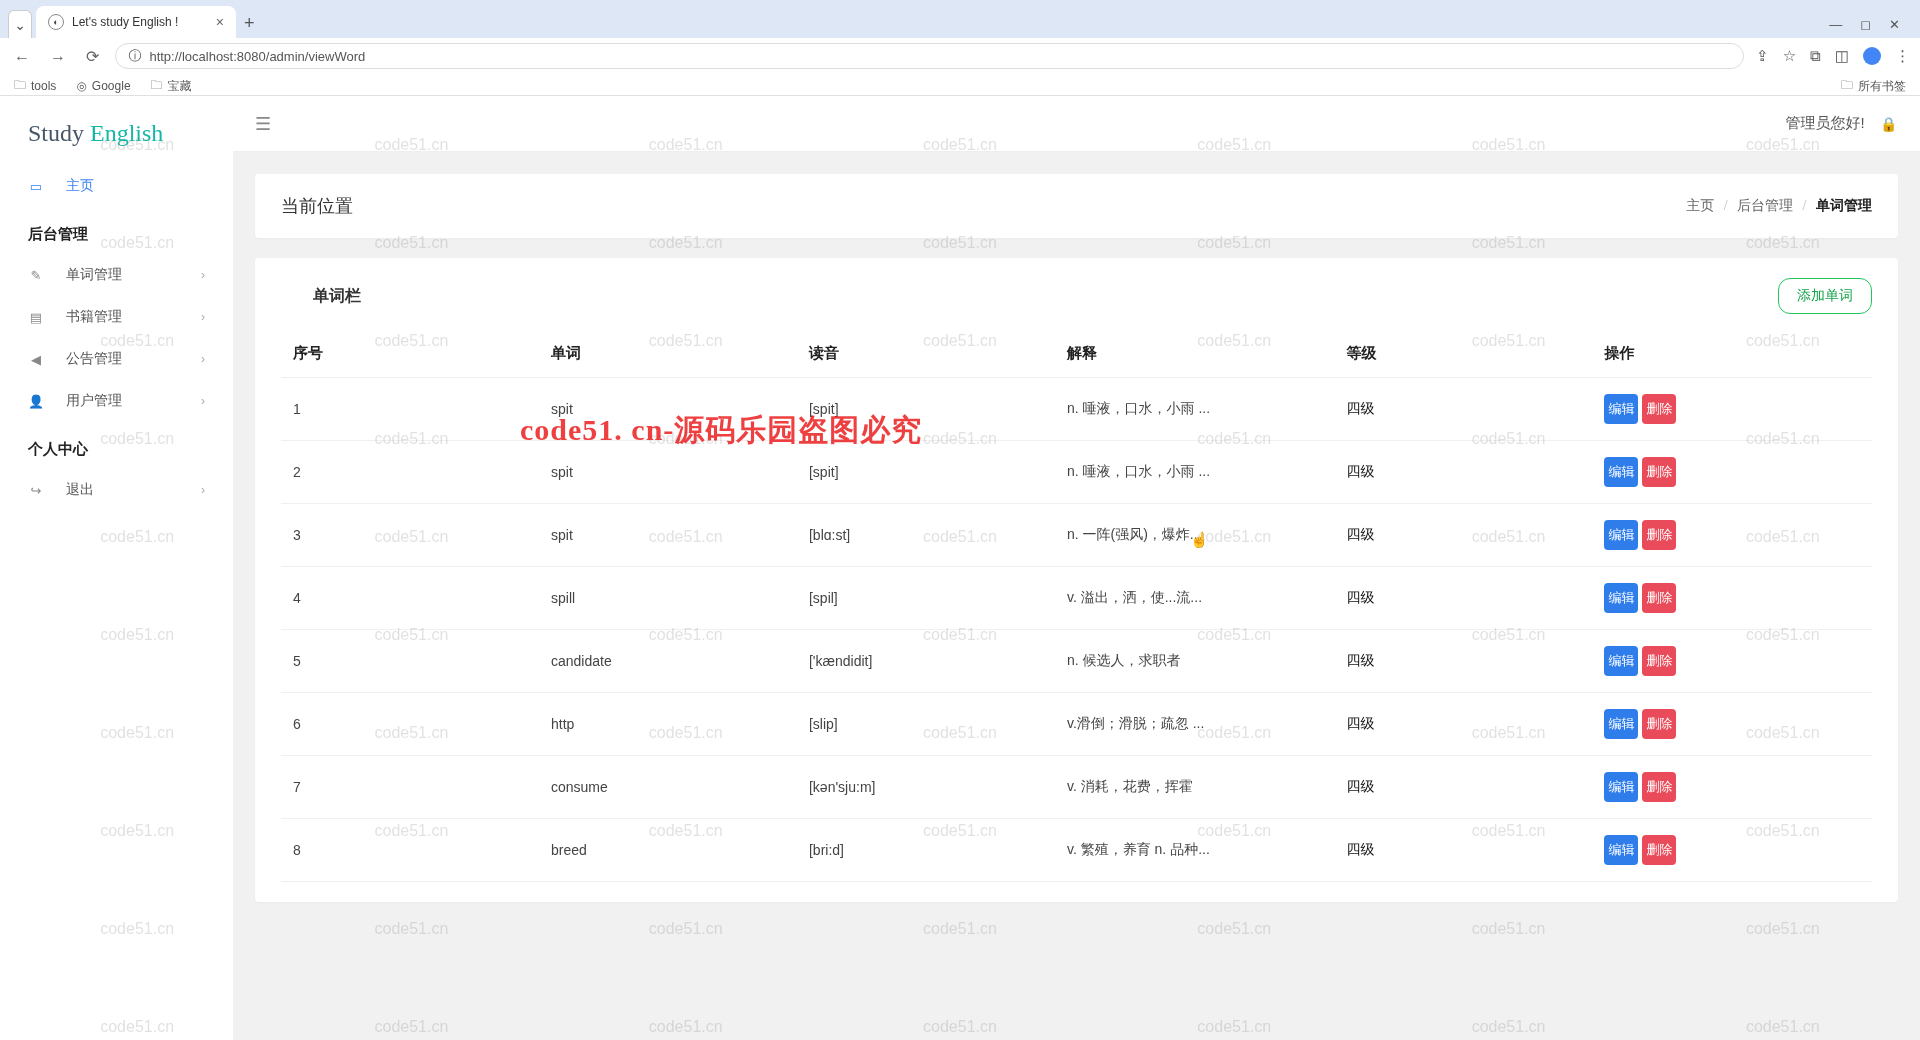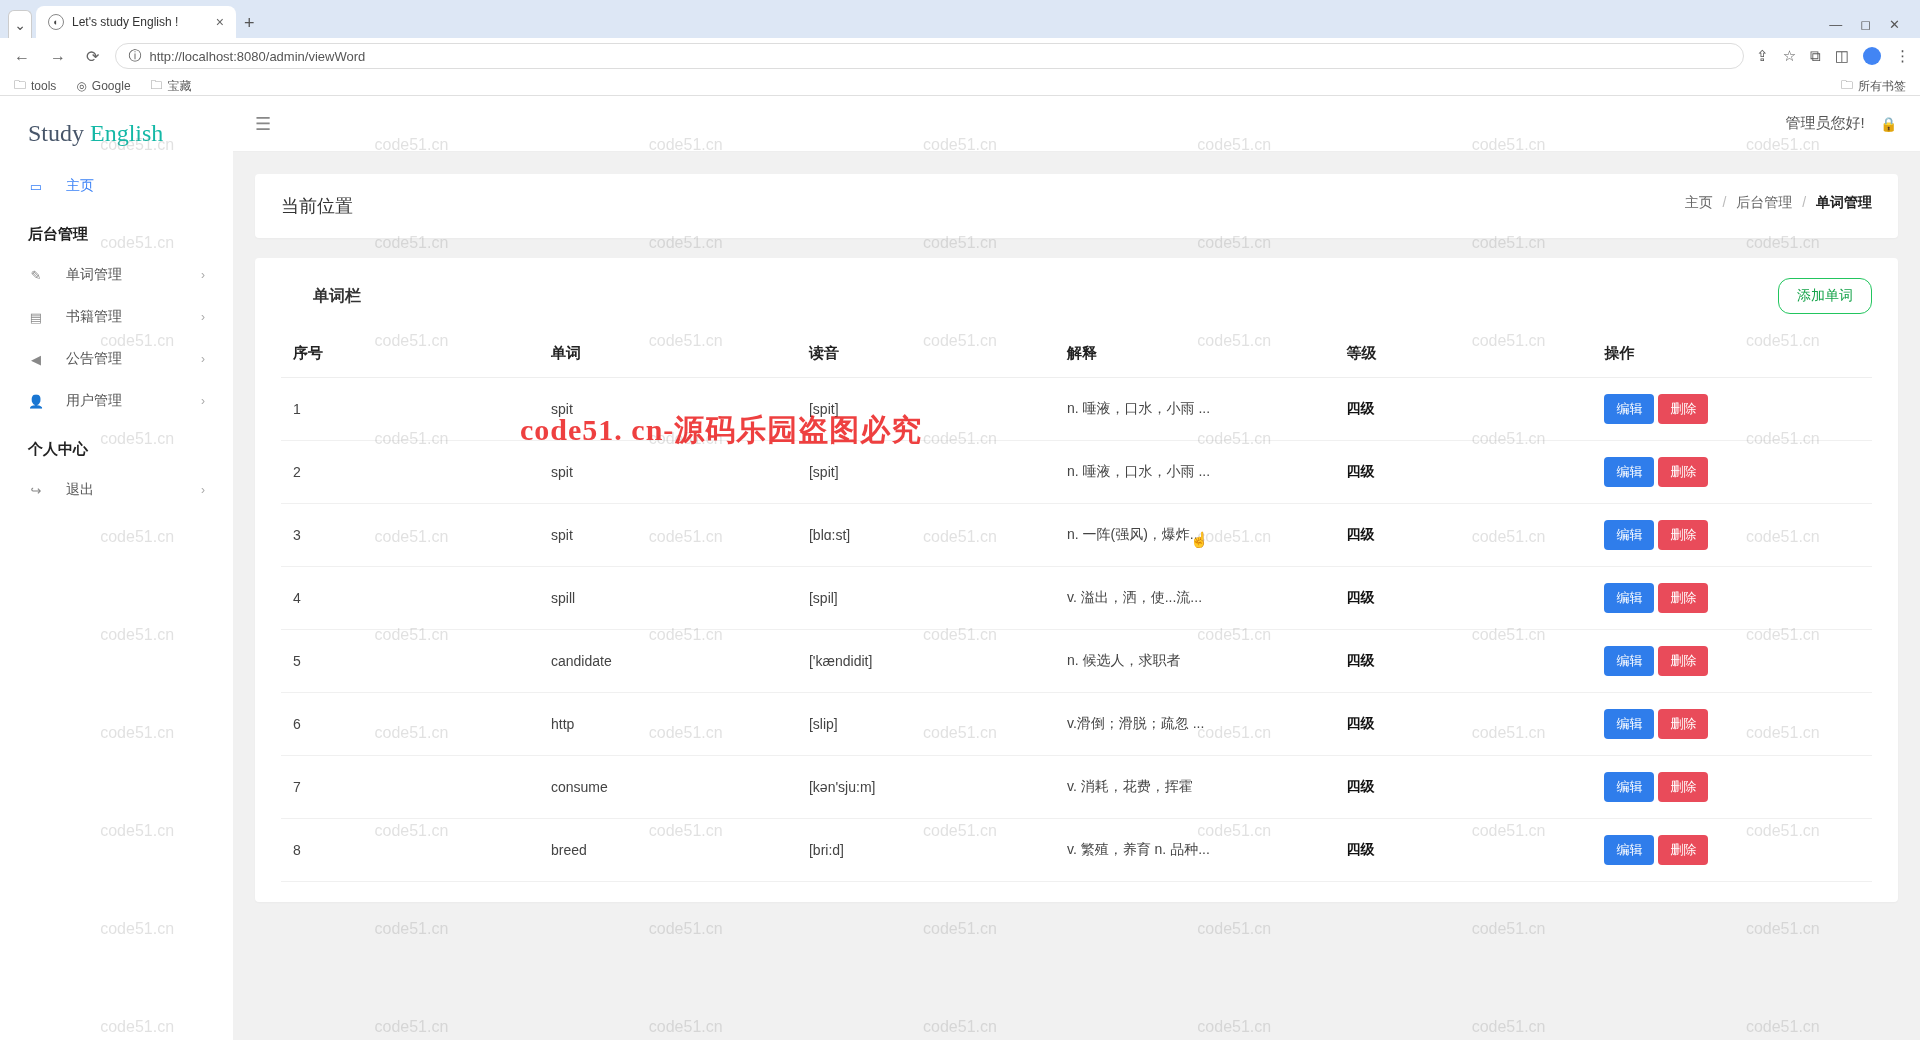--- a/index.html
+++ b/index.html
@@ -38,36 +38,36 @@
     .side-header { padding: 18px 28px 10px; font-weight: bold; color: #222; font-size: 15px; }
 
     .main { flex: 1; display: flex; flex-direction: column; background: #f1f1f1; }
     .topbar { height: 56px; background: #fff; display: flex; align-items: center; padding: 0 22px; border-bottom: 1px solid #eee; }
     .hamburger { font-size: 18px; color: #888; }
     .welcome { margin-left: auto; color: #555; font-size: 15px; }
     .lock { margin-left: 16px; color: #aaa; font-size: 14px; }
 
     .content { padding: 22px; overflow: auto; }
     .panel { background: #fff; border-radius: 4px; padding: 20px 26px; margin-bottom: 20px; box-shadow: 0 1px 2px rgba(0,0,0,0.03); }
-    .breadcrumb-row { display: flex; align-items: flex-start; }
+    .breadcrumb-row { display: flex; align-items: center; font-family: Liberation Serif, serif; }
     .bc-title { font-size: 18px; color: #333; }
     .bc-path { margin-left: auto; color: #777; font-size: 14px; }
     .bc-path .sep { margin: 0 6px; color: #bbb; }
     .bc-path .cur { color: #222; font-weight: bold; }
     .bc-path a { color: #666; text-decoration: none; }
 
     .section-header { display: flex; align-items: center; padding: 0 0 16px; }
     .section-title { font-weight: bold; font-size: 16px; margin-left: 32px; }
     .add-btn { margin-left: auto; padding: 8px 18px; border: 1px solid #22c55e; color: #16a34a; background: #fff; border-radius: 12px; font-size: 14px; }
 
     table { width: 100%; border-collapse: collapse; }
     th { text-align: left; padding: 14px 12px; font-size: 15px; color: #222; font-weight: bold; border-bottom: 1px solid #eee; }
     td { padding: 16px 12px; border-bottom: 1px solid #f0f0f0; color: #444; font-size: 14px; vertical-align: middle; }
-    td.level { font-weight: bold; color: #111; }
-    .btn { padding: 6px 12px; border-radius: 4px; color: #fff; border: none; font-size: 13px; margin-right: 4px; }
+    td.level { font-weight: normal; color: #111; }
+    .btn { padding: 6px 4px; border-radius: 4px; color: #fff; border: none; font-size: 13px; margin-right: 4px; }
     .btn-edit { background: #2f7deb; }
     .btn-del { background: #e94b5a; }
 
     .watermark-layer { position: fixed; inset: 96px 0 0 0; pointer-events: none; display: grid; grid-template-columns: repeat(7,1fr); grid-auto-rows: 98px; color: rgba(120,120,120,0.22); font-size: 16px; z-index: 50; }
     .watermark-layer div { display:flex; align-items:center; justify-content:center; }
     .banner-wm { position: fixed; top: 410px; left: 520px; color: rgba(235, 30, 30, 0.85); font-size: 30px; font-weight: 600; z-index: 60; pointer-events: none; letter-spacing: 1px; font-family: "SimSun", serif; }
     .cursor { position: fixed; top: 531px; left: 1190px; font-size: 15px; z-index: 70; pointer-events:none; }
 
     
     col.c1{width:12%} col.c2{width:12%} col.c3{width:12%} col.c4{width:13%} col.c5{width:12%} col.c6{width:13%}

